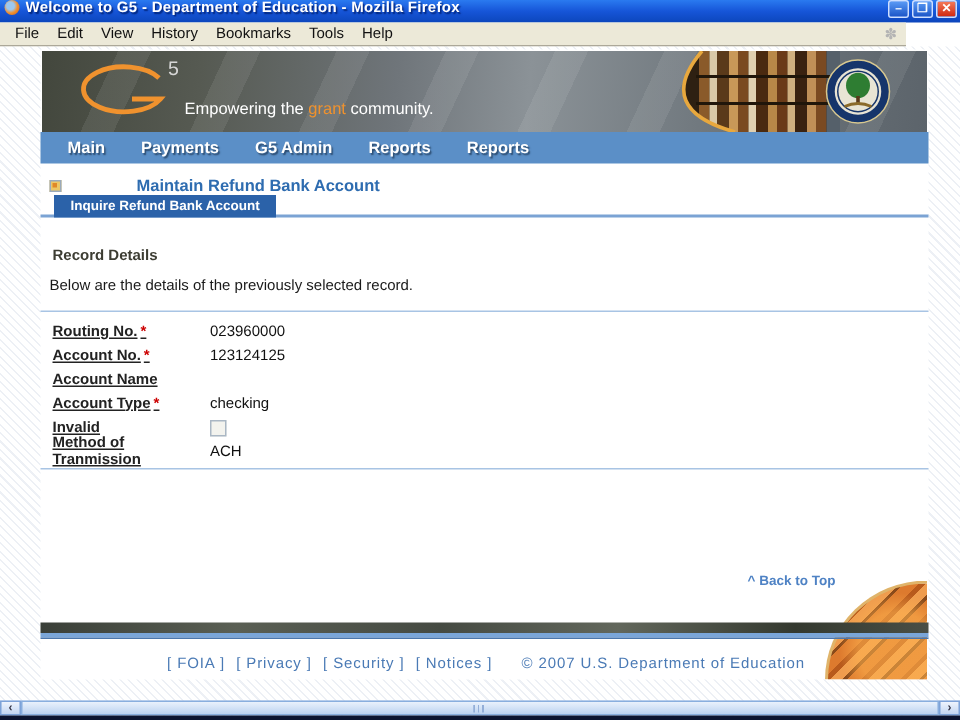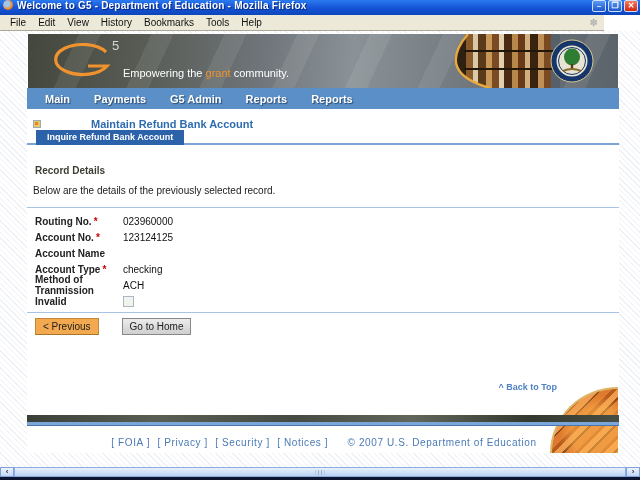--- a/index.html
+++ b/index.html
@@ -70,21 +70,21 @@
   .tabrow{ border-bottom:2px solid #7ba3d4; height:15px; }
   .tab{ display:inline-block; margin-left:9px; background:#2b62a9; color:#fff;
     font-size:9px; font-weight:bold; padding:2px 11px 2px 11px; height:15px; cursor:pointer; }
 
   .sect-head{ margin:20px 0 0 8px; font-weight:bold; color:#3d3d33; }
   .sect-desc{ margin:9px 0 0 6px; }
   .hr{ border:0; border-top:1px solid #a8c4e4; margin-top:11px; }
 
   .rows{ margin-top:5px; }
   .frow{ display:flex; height:16px; align-items:center; padding-left:8px; }
-  .flabel{ width:88px; font-weight:bold; color:#222; flex:0 0 auto; }
+  .flabel{ width:105px; font-weight:bold; color:#222; flex:0 0 auto;text-decoration:underline; }
   .fstar{ color:#cc0000; font-weight:bold; margin-left:2px; }
   .fvalue{ color:#111; }
   .checkbox{ width:11px; height:11px; background:#f3f3ee; border:1px solid #aab7c4; display:inline-block; }
 
   .btnrow{ margin:5px 0 0 8px; display:flex; gap:23px; }
   .btn{ font-size:10px; color:#222; padding:2px 7px; cursor:pointer; }
   .btn.prev{ background:#f3a94f; border:1px solid #c08a3a; border-bottom-color:#a87428; }
   .btn.home{ background:linear-gradient(#ececec,#cfcfcf); border:1px solid #888; }
 
   .backtop{ position:absolute; top:349px; right:62px; color:#4e82c4; font-size:9px;
@@ -228,35 +228,31 @@
         </div>
         <div class="frow">
           <span class="flabel"><span>Account Name</span><span class="fstar"></span></span>
           <span class="fvalue"></span>
         </div>
         <div class="frow">
           <span class="flabel"><span>Account Type</span><span class="fstar">*</span></span>
           <span class="fvalue">checking</span>
         </div>
         <div class="frow">
+          <span class="flabel"><span>Invalid</span><span class="fstar"></span></span>
+          <span class="checkbox"></span>
+        </div>
+        <div class="frow">
           <span class="flabel"><span>Method of Tranmission</span><span class="fstar"></span></span>
           <span class="fvalue">ACH</span>
         </div>
-        <div class="frow">
-          <span class="flabel"><span>Invalid</span><span class="fstar"></span></span>
-          <span class="checkbox"></span>
-        </div>
       </div>
 
       <div class="hr" style="margin-top:3px"></div>
 
-      <div class="btnrow">
-        <span class="btn prev">&lt; Previous</span>
-        <span class="btn home">Go to Home</span>
-      </div>
     </div>
 
     <div class="backtop">^ Back to Top</div>
 
     <div class="corner"></div>
 
     <div class="fbar">
       <div class="dark"></div>
         <div class="blue1"></div>
         <div class="blue2"></div>

